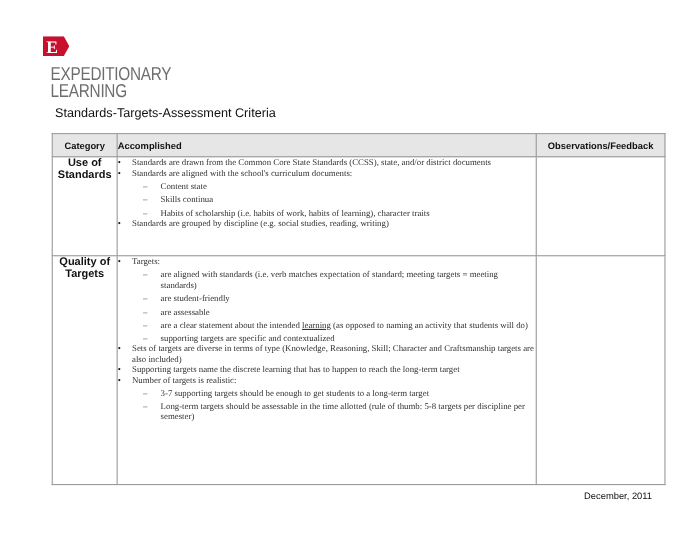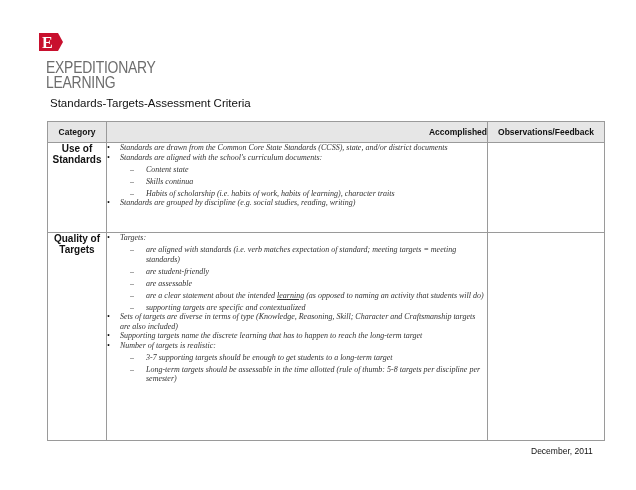--- a/index.html
+++ b/index.html
@@ -4,26 +4,26 @@
 <style>
   html, body { margin: 0; padding: 0; background: #ffffff; }
   body { width: 636px; height: 490px; position: relative; overflow: hidden; font-family: "Liberation Serif", serif; color: #222; }
   .logo-mark { position: absolute; left: 39px; top: 33px; width: 24px; height: 18px; }
   .logo-text { position: absolute; left: 46px; top: 60px; font-family: "Liberation Sans", sans-serif; font-size: 17px; line-height: 15px; color: #6d6d6d; letter-spacing: -0.3px; transform: scaleX(0.82); transform-origin: left top; }
   .doc-title { position: absolute; left: 50px; top: 97px; font-family: "Liberation Sans", sans-serif; font-size: 11.5px; color: #111; }
   table.rubric { position: absolute; left: 47px; top: 121px; width: 557px; border-collapse: collapse; table-layout: fixed; }
   table.rubric td, table.rubric th { border: 1px solid #9a9a9a; vertical-align: top; padding: 0; }
   table.rubric th { background: #e6e6e6; height: 20px; font-family: "Liberation Sans", sans-serif; font-size: 8.5px; font-weight: bold; color: #111; vertical-align: middle; }
   th.c-cat { text-align: center; }
-  th.c-acc { text-align: right; padding-left: 14px; }
+  th.c-acc { text-align: left; padding-left: 14px; }
   th.c-obs { text-align: center; }
   td.cat { font-family: "Liberation Sans", sans-serif; font-size: 10px; font-weight: bold; text-align: center; color: #111; padding-top: 17px; line-height: 11px; }
   td.acc { padding: 4px 4px 3px 6px; font-size: 8px; line-height: 9.6px; color: #333; }
   ul.bul { margin: 0; padding: 0; list-style: none; }
-  ul.bul > li { position: relative; padding-left: 13px; font-style: italic; }
+  ul.bul > li { position: relative; padding-left: 13px; }
   ul.bul > li::before { content: "\2022"; position: absolute; left: 0; top: 0; font-size: 8px; color: #111; }
   ul.dash { margin: 0; padding: 0; list-style: none; }
   ul.dash > li { position: relative; padding-left: 26px; margin-top: 2.4px; }
   ul.dash > li::before { content: "\2013"; position: absolute; left: 10px; top: 0; color: #333; }
   .u { text-decoration: underline; }
   .date { position: absolute; left: 531px; top: 446px; font-family: "Liberation Sans", sans-serif; font-size: 8.5px; color: #111; }
 </style>
 </head>
 <body>
 

